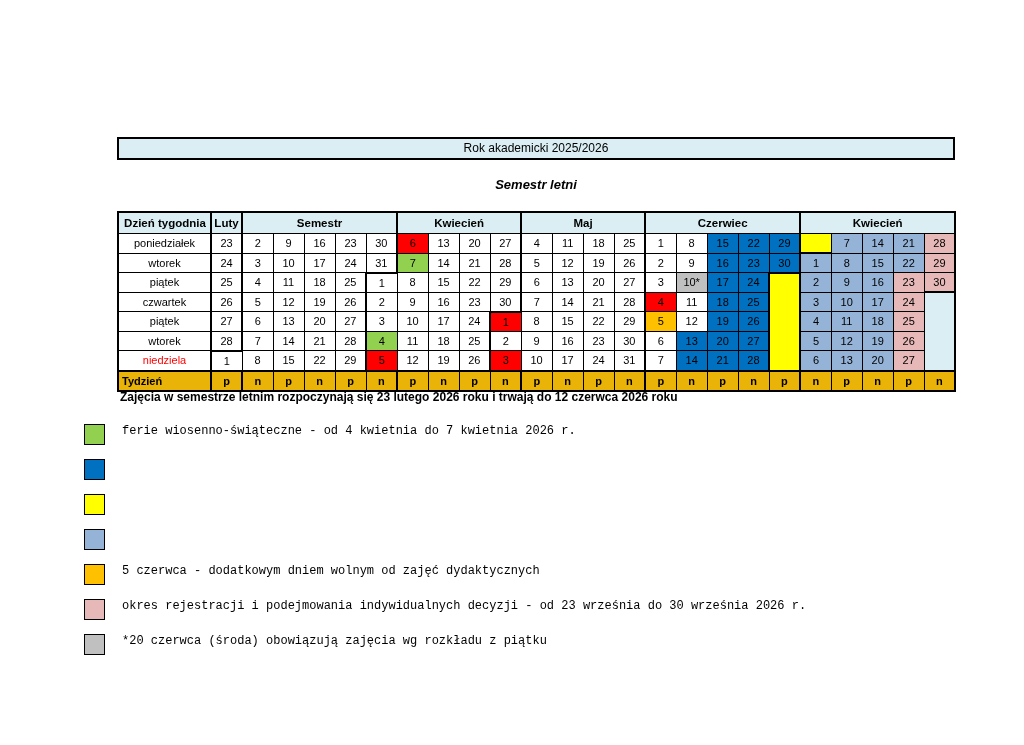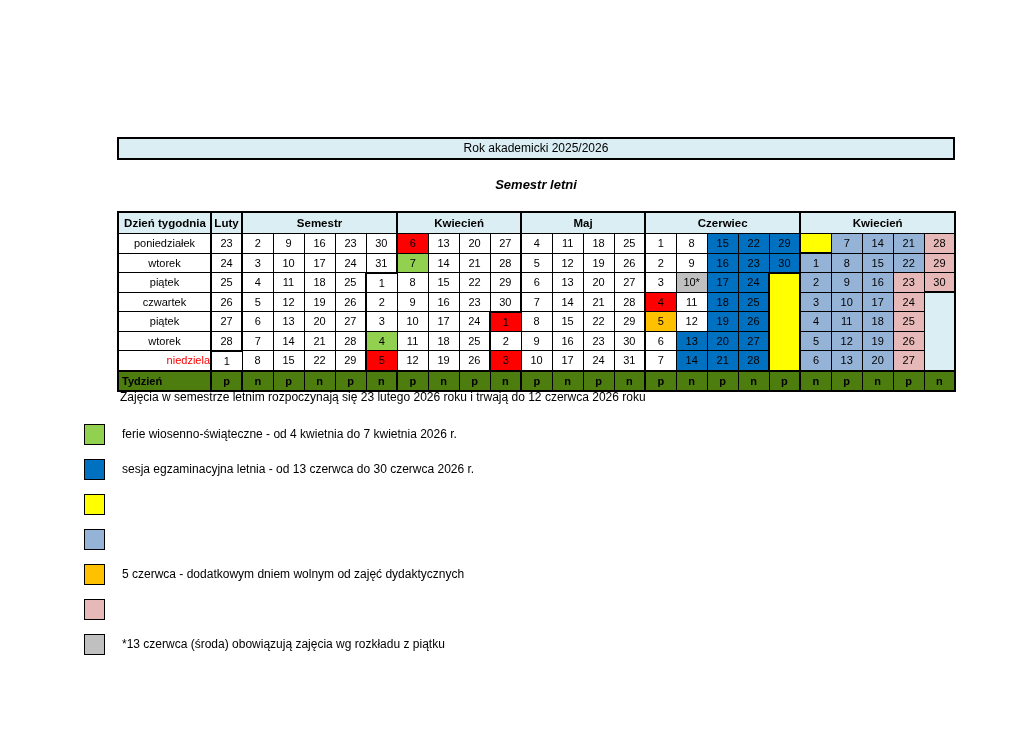--- a/index.html
+++ b/index.html
@@ -9,28 +9,28 @@
        border:2px solid #000;background:#DAEEF3;text-align:center;line-height:19px;
        font-size:12px;}
   .subtitle{position:absolute;left:117px;top:177px;width:838px;text-align:center;
        font-weight:bold;font-style:italic;font-size:13px;}
   table.cal{position:absolute;left:117px;top:211px;width:838px;border-collapse:collapse;
        table-layout:fixed;border:2px solid #000;}
   table.cal th, table.cal td{border:1px solid #000;padding:0;height:18px;
        text-align:center;font-size:11px;font-weight:normal;overflow:hidden;white-space:nowrap;}
   table.cal thead th{background:#DAEEF3;font-weight:bold;height:20px;font-size:11.5px;}
   td.rowlabel{ text-align:left;padding-left:3px;font-weight:bold;background:#fff;}
-  td.rowlabel.red{color:#FF0000;text-align:right;}
-  tr.weekrow td, tr.weekrow th{background:#4d7c0f;font-weight:bold;border-top:2px solid #000;}
+  td.rowlabel.red{color:#FF0000;}
+  tr.weekrow td, tr.weekrow th{background:#eab308;font-weight:bold;border-top:2px solid #000;}
   tr.weekrow th{text-align:left;padding-left:3px;}
   .bl{border-left:2px solid #000 !important;}
   .bt{border-top:2px solid #000 !important;}
-  .note{position:absolute;left:120px;top:390px;font-weight:normal;font-size:12px;}
+  .note{position:absolute;left:120px;top:390px;font-weight:bold;font-size:12px;}
   .legend{position:absolute;left:84px;top:424px;}
-  .legend-item{display:flex;align-items:center;height:20px;margin-bottom:15px;}
+  .legend-item{display:flex;height:20px;margin-bottom:15px;font-family:Liberation Mono, monospace;}
   .swatch{width:19px;height:19px;border:1px solid #000;margin-right:17px;flex:none;}
   .legend-label{font-size:12px;}
 </style>
 </head>
 <body>
 
 <div class="title-bar">
   <span>Rok akademicki 2025/2026</span>
 </div>
 
@@ -290,32 +290,32 @@
 
 <div class="note">Zajęcia w semestrze letnim rozpoczynają się 23 lutego 2026 roku i trwają do 12 czerwca 2026 roku</div>
 
 <div class="legend">
     <div class="legend-item">
       <span class="swatch" style="background: rgb(146, 208, 80);"></span>
       <span class="legend-label">ferie wiosenno-świąteczne - od 4 kwietnia do 7 kwietnia 2026 r.</span>
     </div>
     <div class="legend-item">
       <span class="swatch" style="background: rgb(0, 112, 192);"></span>
-      <span class="legend-label">sesja egzaminacyjna letnia - od 13 czerwca do 30 czerwca 2026 r.</span>
     </div>
     <div class="legend-item">
       <span class="swatch" style="background: rgb(255, 255, 0);"></span>
     </div>
     <div class="legend-item">
       <span class="swatch" style="background: rgb(149, 179, 215);"></span>
     </div>
     <div class="legend-item">
       <span class="swatch" style="background: rgb(255, 192, 0);"></span>
       <span class="legend-label">5 czerwca - dodatkowym  dniem wolnym od zajęć dydaktycznych</span>
     </div>
     <div class="legend-item">
       <span class="swatch" style="background: rgb(230, 185, 184);"></span>
+      <span class="legend-label">okres rejestracji i podejmowania indywidualnych decyzji - od 23 września do 30 września 2026 r.</span>
     </div>
     <div class="legend-item">
       <span class="swatch" style="background: rgb(192, 192, 192);"></span>
-      <span class="legend-label">*13 czerwca (środa) obowiązują zajęcia wg rozkładu z piątku</span>
+      <span class="legend-label">*20 czerwca (środa) obowiązują zajęcia wg rozkładu z piątku</span>
     </div>
   </div>
 
 </body></html>

